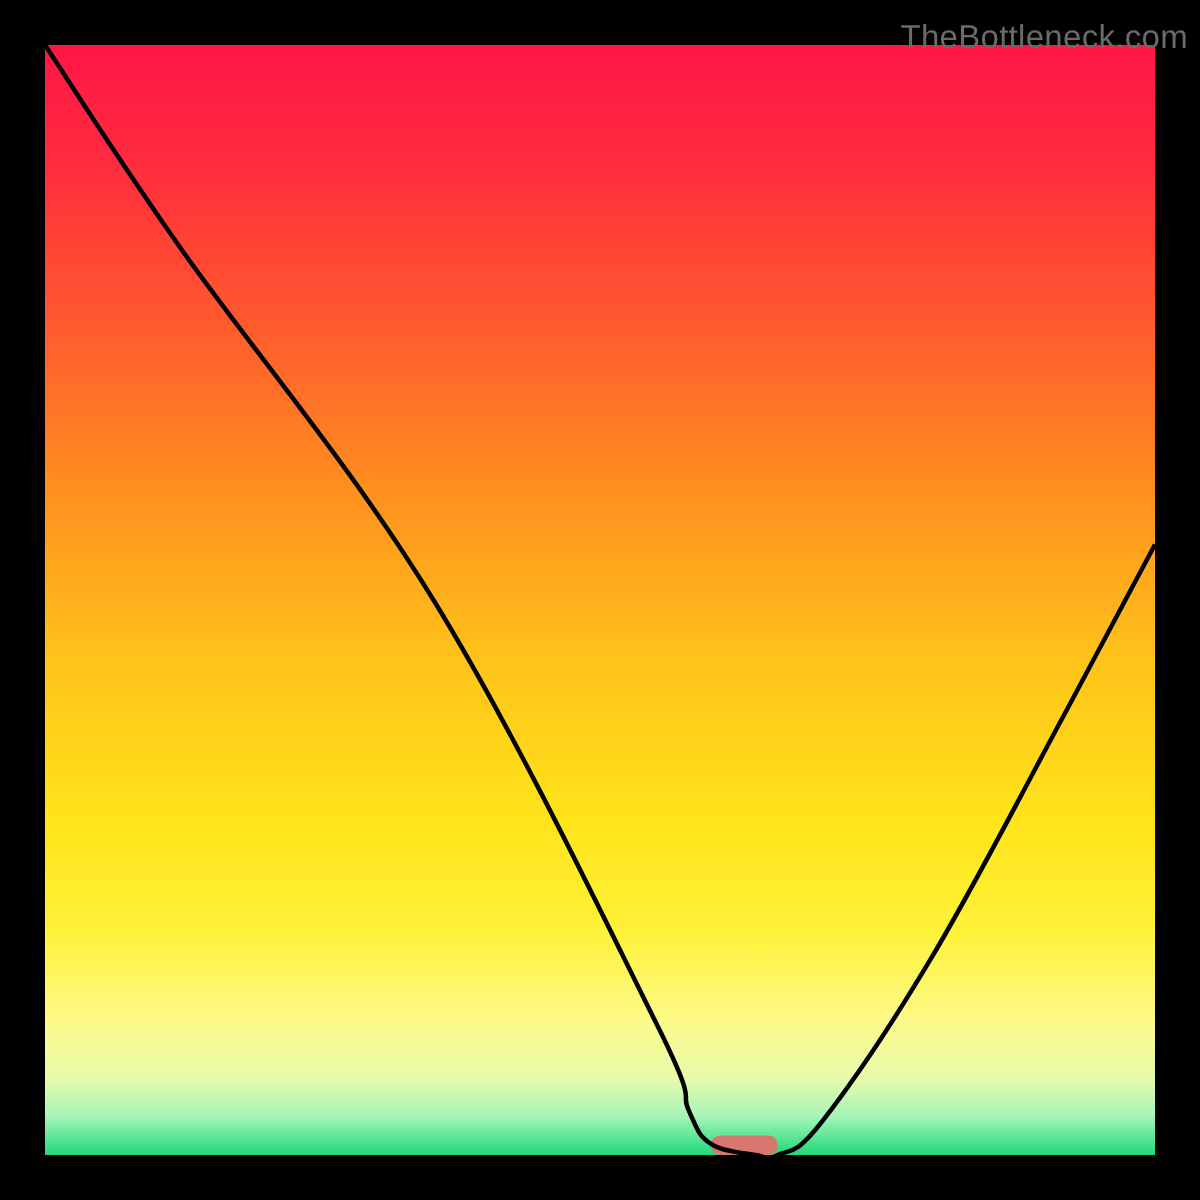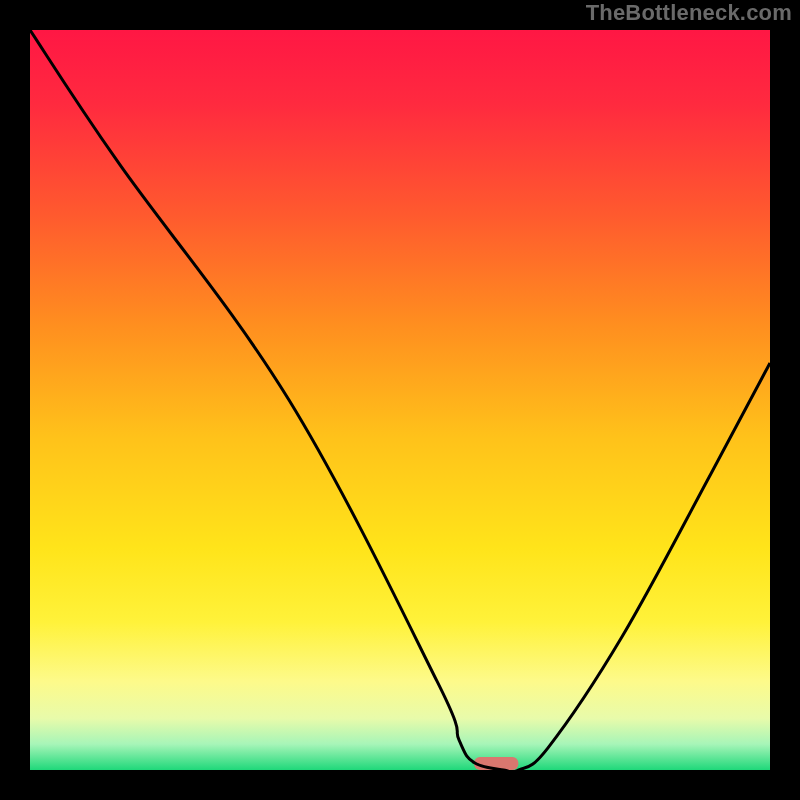--- a/index.html
+++ b/index.html
@@ -12,25 +12,25 @@
     font-family: Arial, Helvetica, sans-serif;
   }
   .frame {
     position: relative;
     width: 800px;
     height: 800px;
     background: #000;
   }
   .watermark {
     position: absolute;
-    top: 0;
+    top: 12px;
     right: 8px;
     color: #6a6a6a;
     font-size: 22px;
-    font-weight: 700;
+    font-weight: 400;
     letter-spacing: 0.2px;
     z-index: 10;
     margin-left: 32px;
   }
   .plot-outer {
     position: absolute;
     left: 30px;
     top: 30px;
     width: 740px;
     height: 740px;

